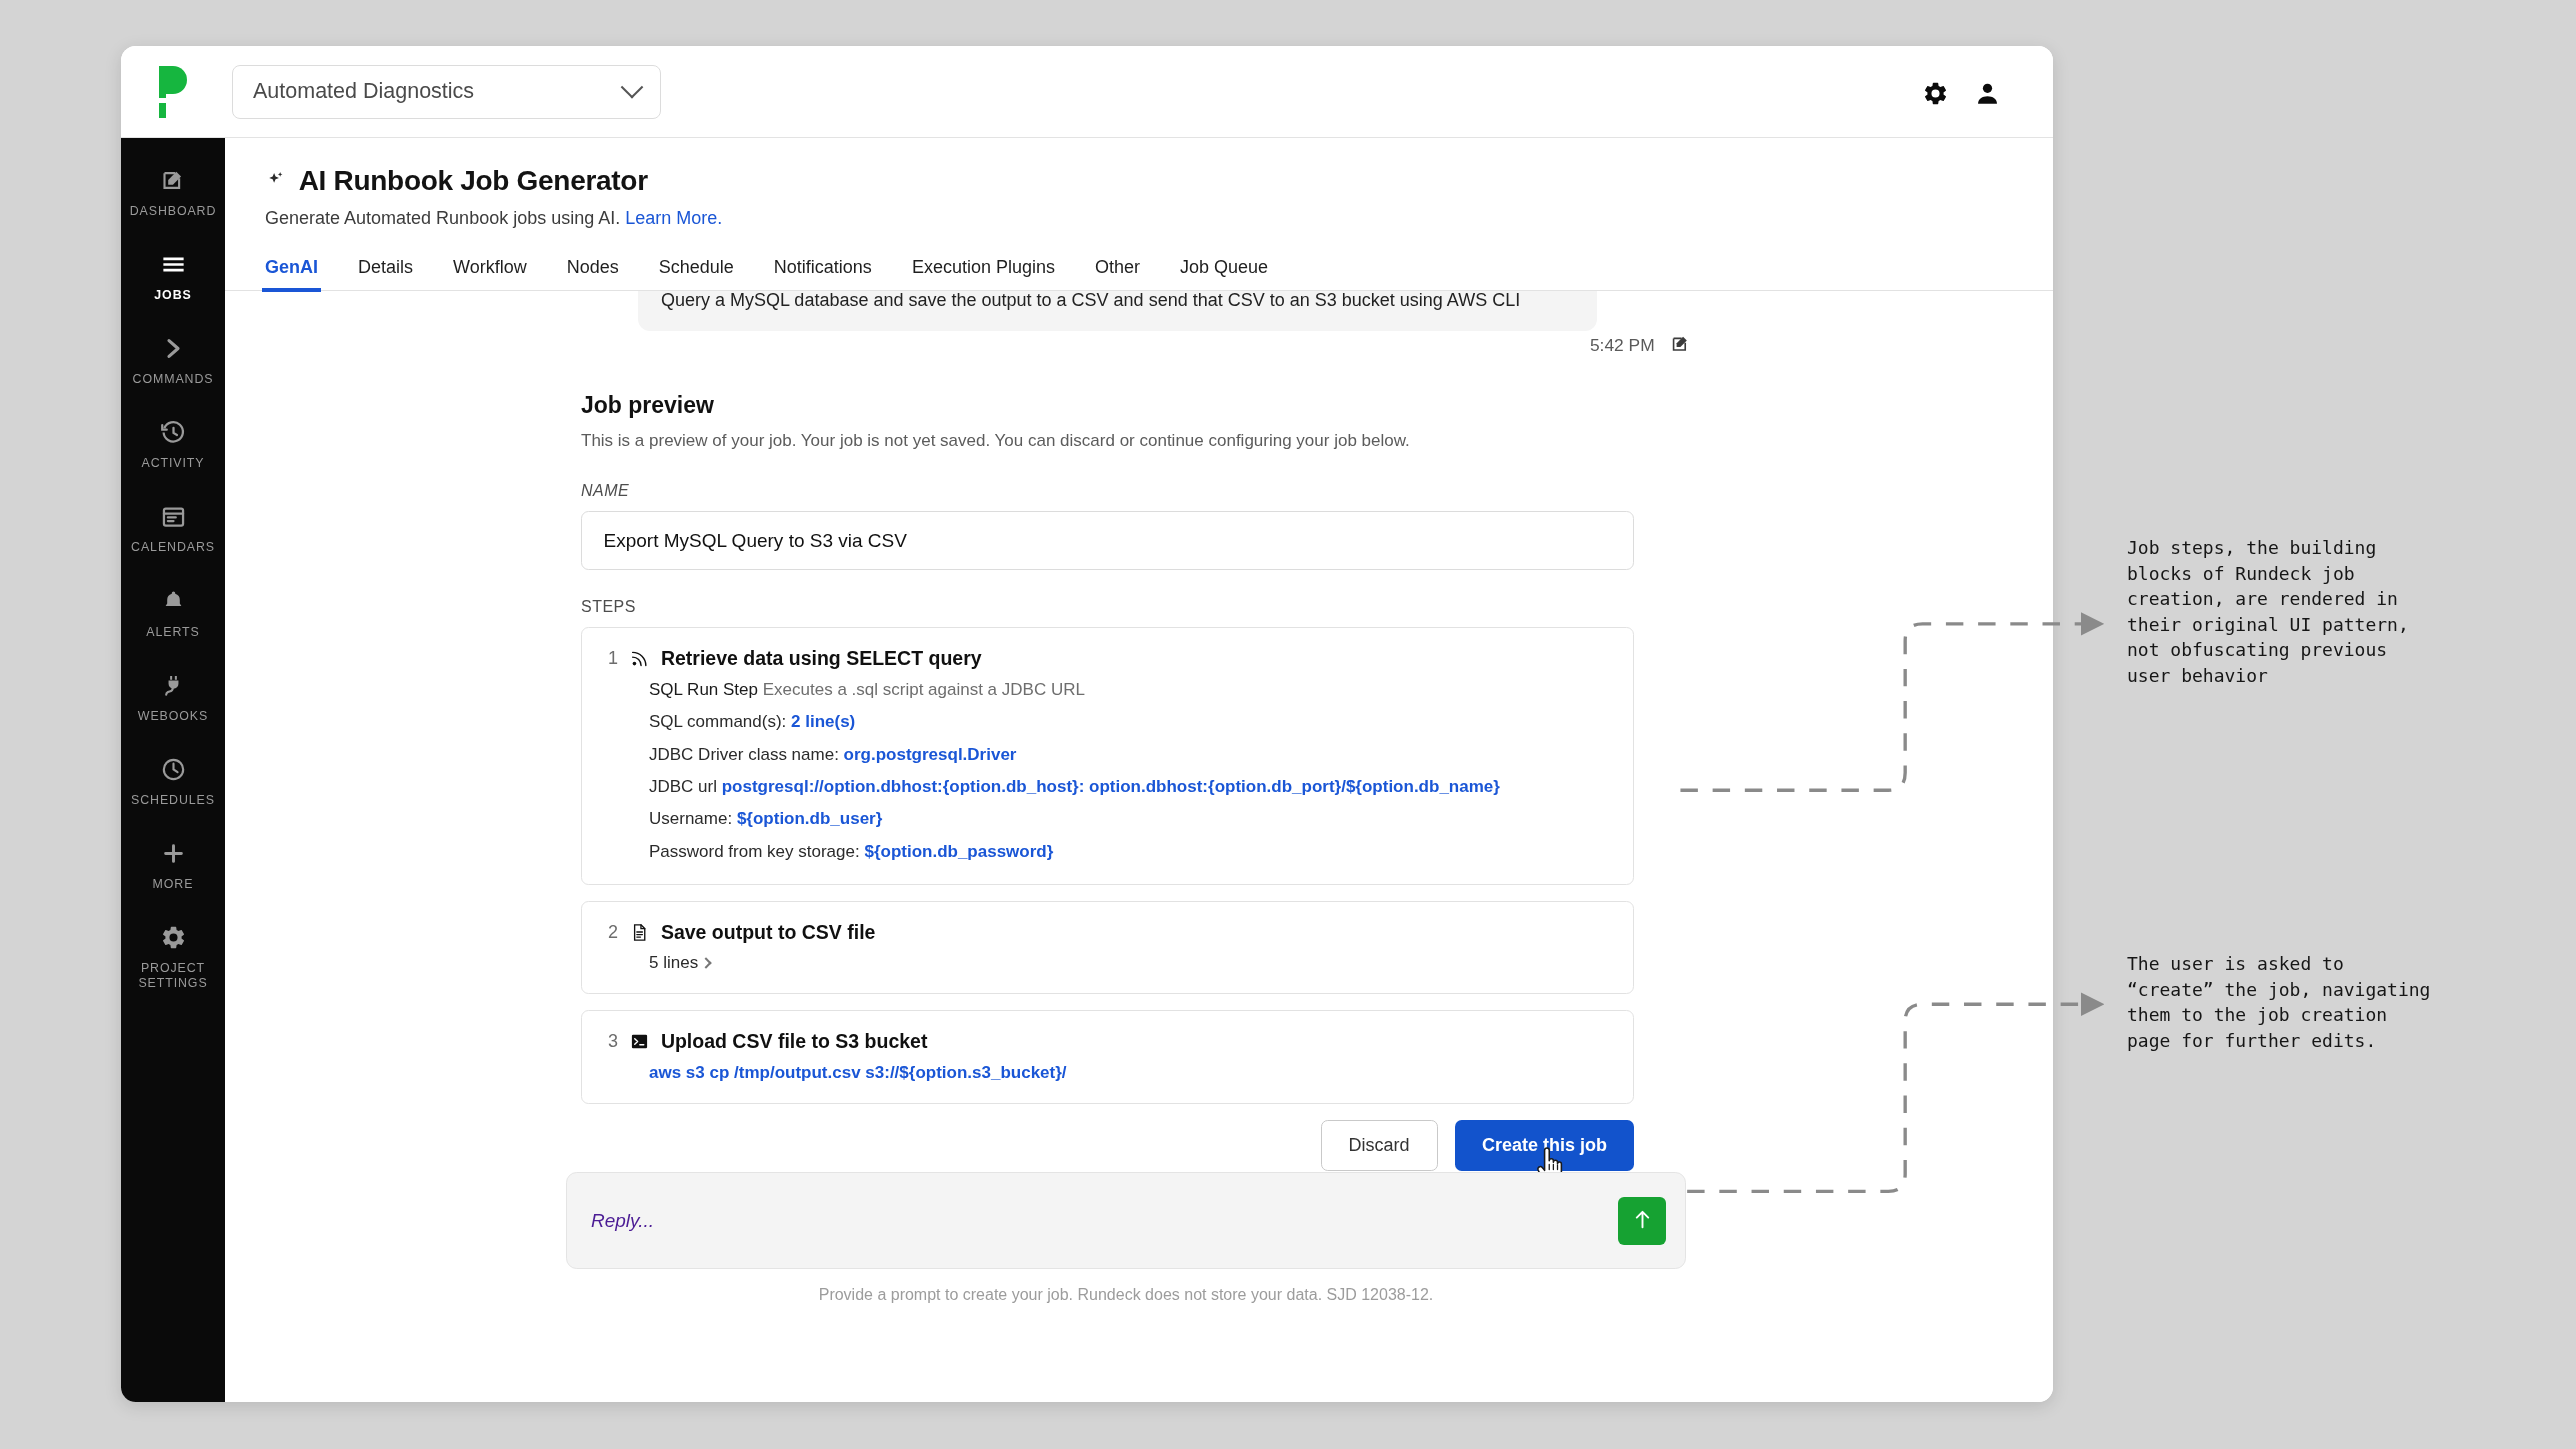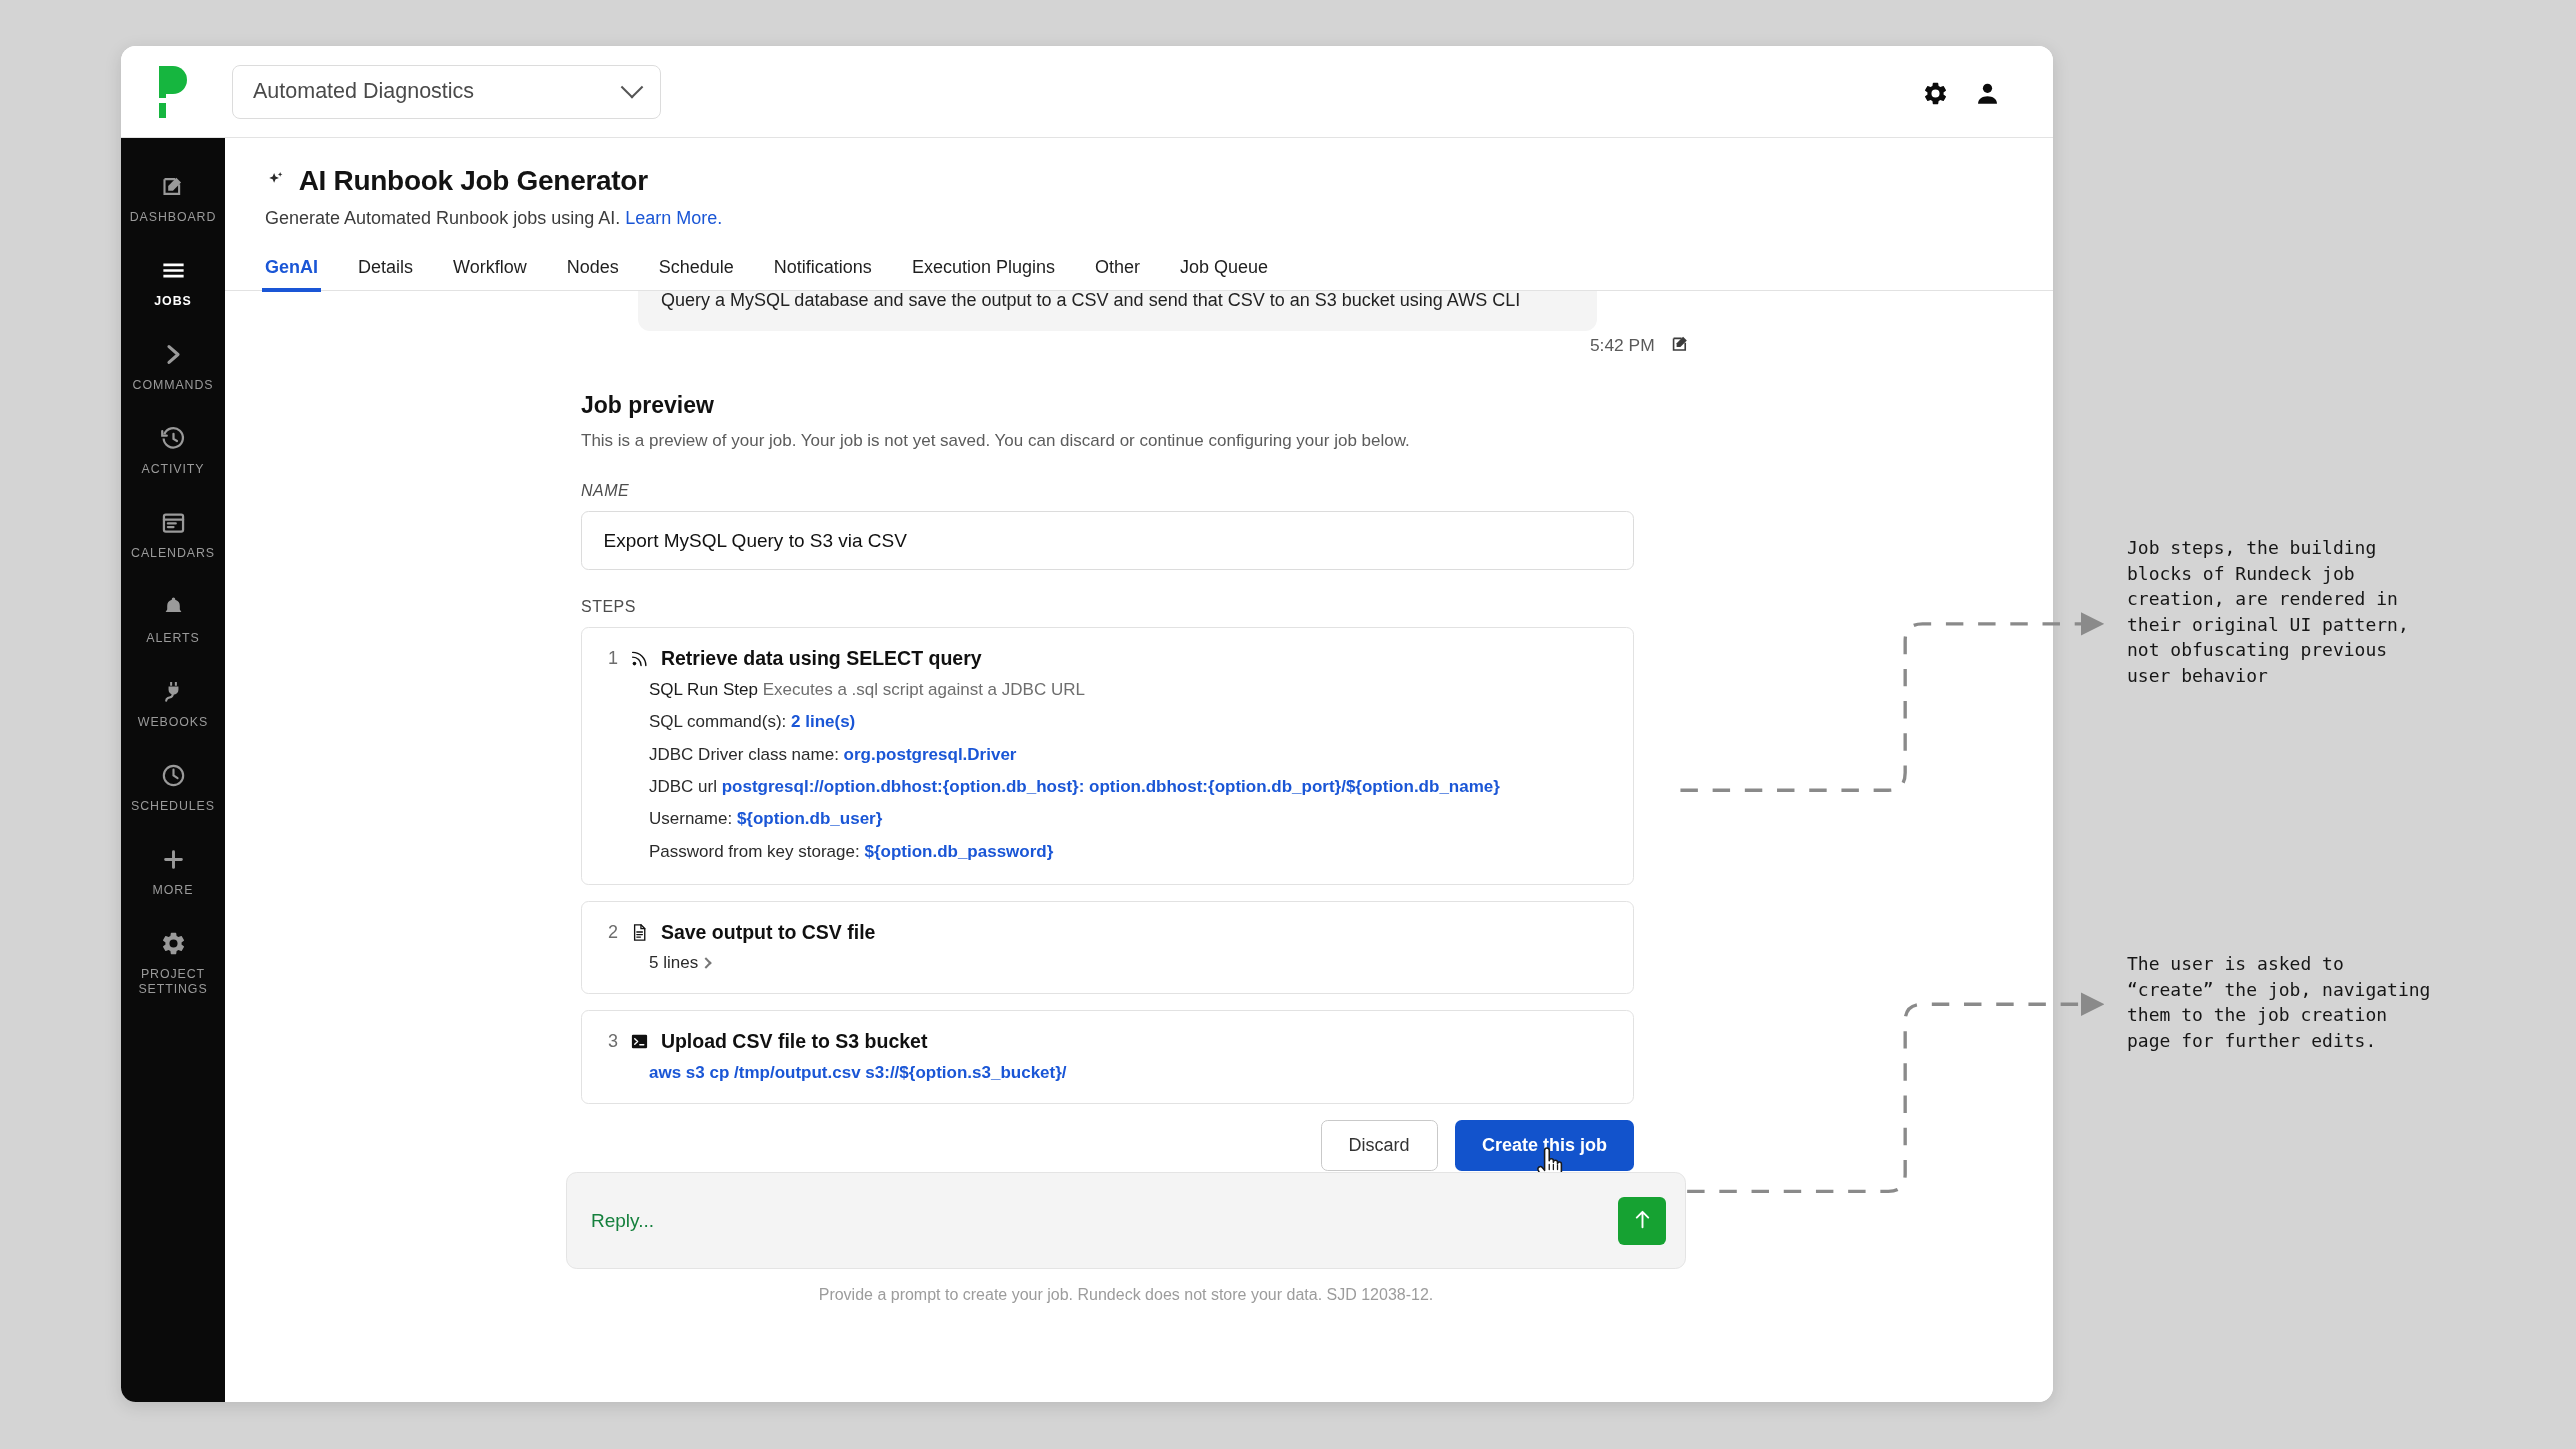--- a/index.html
+++ b/index.html
@@ -78,21 +78,21 @@
     position: absolute; right: 52px; top: 34px;
     display: flex; align-items: center; gap: 25.5px;
   }
   .icon-btn { cursor: pointer; display: block; }
 
   
   #sidebar {
     position: absolute; left: 0; top: 92px;
     width: 104px; height: calc(100% - 92px);
     background: #0a0a0a;
-    padding-top: 19px;
+    padding-top: 13px;
   }
   .side-item {
     width: 100%;
     padding: 14.8px 0 16px;
     display: flex; flex-direction: column;
     align-items: center; gap: 8.7px;
     cursor: pointer;
     text-decoration: none;
   }
   .side-item .si-ico {
@@ -283,21 +283,21 @@
   #reply-box {
     margin-left: 341px;
     width: 1120px; height: 97px;
     background: #f4f4f4;
     border: 0.7px solid #e4e4e4;
     border-radius: 10.7px;
     display: flex; align-items: center;
     padding: 0 19px 0 24px;
     cursor: text;
   }
-  #reply-placeholder { flex: 1; font-size: 19px; color: #15803d; }
+  #reply-placeholder { flex: 1; font-size: 19px; color: #4c1d95; font-style: italic; }
   #send-button {
     width: 48px; height: 48px;
     background: #16a232;
     border: none; border-radius: 6px;
     cursor: pointer;
     display: flex; align-items: center; justify-content: center;
   }
   #reply-footnote {
     margin-top: 17.4px;
     text-align: center;

